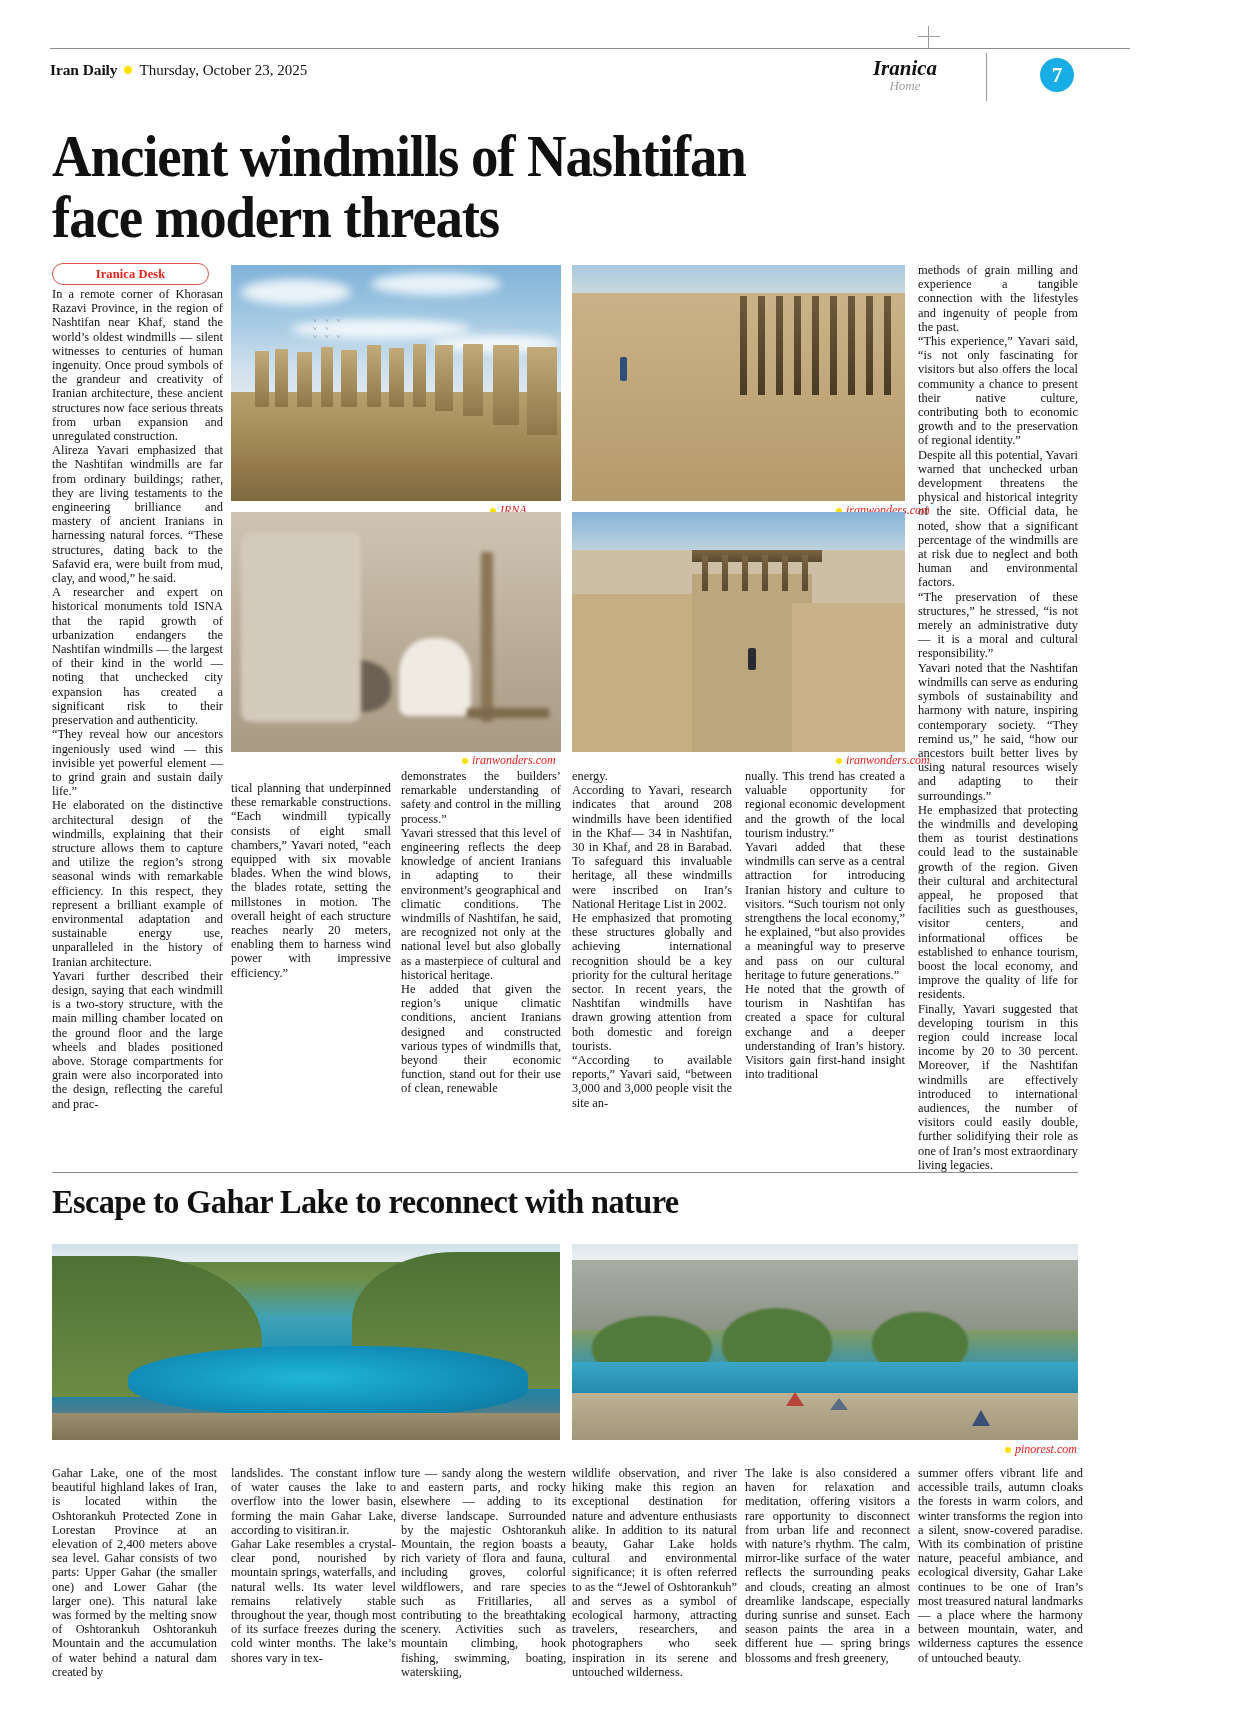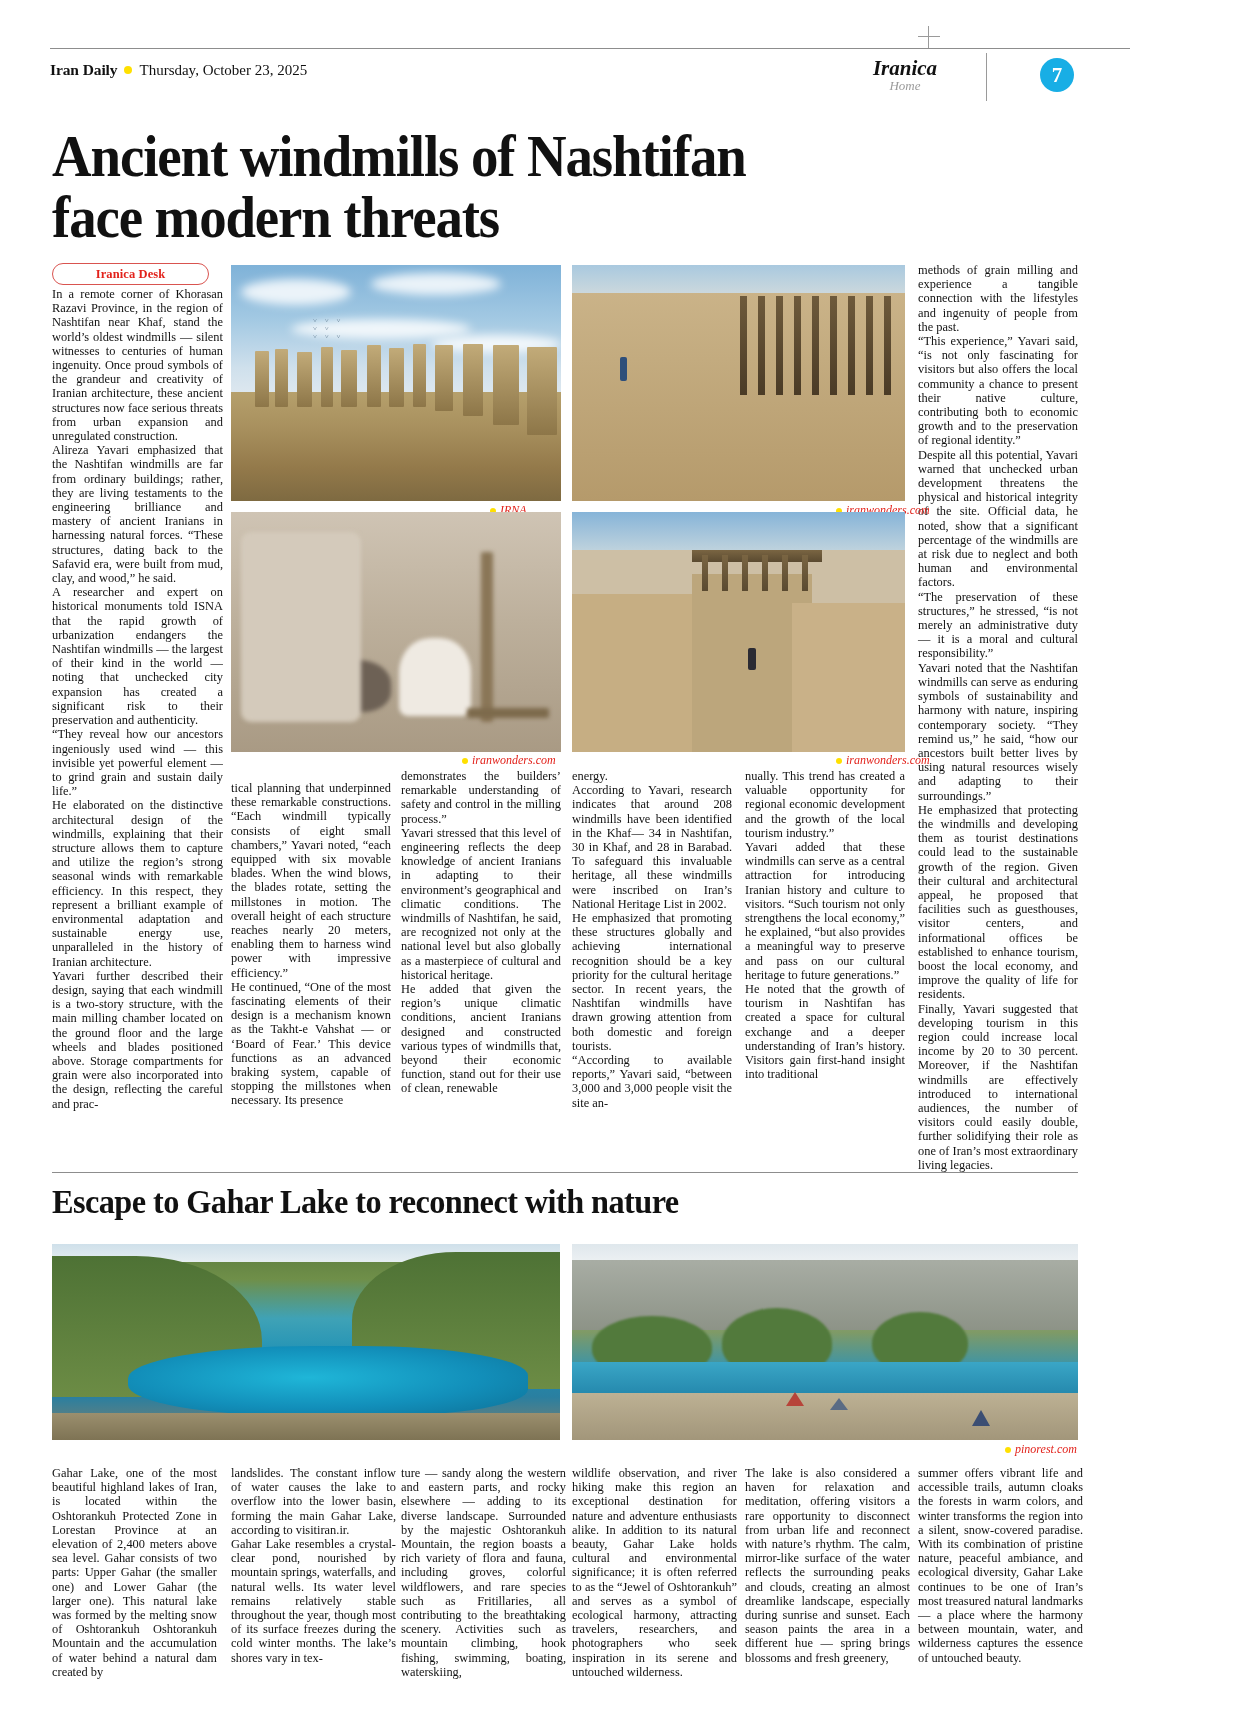--- a/index.html
+++ b/index.html
@@ -174,21 +174,20 @@
       <p>In a remote corner of Khorasan Razavi Province, in the region of Nashtifan near Khaf, stand the world’s oldest windmills — silent witnesses to centuries of human ingenuity. Once proud symbols of the grandeur and creativity of Iranian architecture, these ancient structures now face serious threats from urban expansion and unregulated construction.</p>
       <p>Alireza Yavari emphasized that the Nashtifan windmills are far from ordinary buildings; rather, they are living testaments to the engineering brilliance and mastery of ancient Iranians in harnessing natural forces. “These structures, dating back to the Safavid era, were built from mud, clay, and wood,” he said.</p>
       <p>A researcher and expert on historical monuments told ISNA that the rapid growth of urbanization endangers the Nashtifan windmills — the largest of their kind in the world — noting that unchecked city expansion has created a significant risk to their preservation and authenticity.</p>
       <p>“They reveal how our ancestors ingeniously used wind — this invisible yet powerful element — to grind grain and sustain daily life.”</p>
       <p>He elaborated on the distinctive architectural design of the windmills, explaining that their structure allows them to capture and utilize the region’s strong seasonal winds with remarkable efficiency. In this respect, they represent a brilliant example of environmental adaptation and sustainable energy use, unparalleled in the history of Iranian architecture.</p>
       <p>Yavari further described their design, saying that each windmill is a two-story structure, with the main milling chamber located on the ground floor and the large wheels and blades positioned above. Storage compartments for grain were also incorporated into the design, reflecting the careful and prac-</p>
     </div>
 
   <div class="col" style="left:231px;top:769px;width:160px;height:280px;margin-top:12px;">
       <p>tical planning that underpinned these remarkable constructions. “Each windmill typically consists of eight small chambers,” Yavari noted, “each equipped with six movable blades. When the wind blows, the blades rotate, setting the millstones in motion. The overall height of each structure reaches nearly 20 meters, enabling them to harness wind power with impressive efficiency.”</p>
-      <p>He continued, “One of the most fascinating elements of their design is a mechanism known as the Takht-e Vahshat — or ‘Board of Fear.’ This device functions as an advanced braking system, capable of stopping the millstones when necessary. Its presence</p>
     </div>
 
   <div class="col" style="left:401px;top:769px;width:160px;height:280px;">
       <p>demonstrates the builders’ remarkable understanding of safety and control in the milling process.”</p>
       <p>Yavari stressed that this level of engineering reflects the deep knowledge of ancient Iranians in adapting to their environment’s geographical and climatic conditions. The windmills of Nashtifan, he said, are recognized not only at the national level but also globally as a masterpiece of cultural and historical heritage.</p>
       <p>He added that given the region’s unique climatic conditions, ancient Iranians designed and constructed various types of windmills that, beyond their economic function, stand out for their use of clean, renewable</p>
     </div>
 
   <div class="col" style="left:572px;top:769px;width:160px;height:280px;">
       <p>energy.</p>

